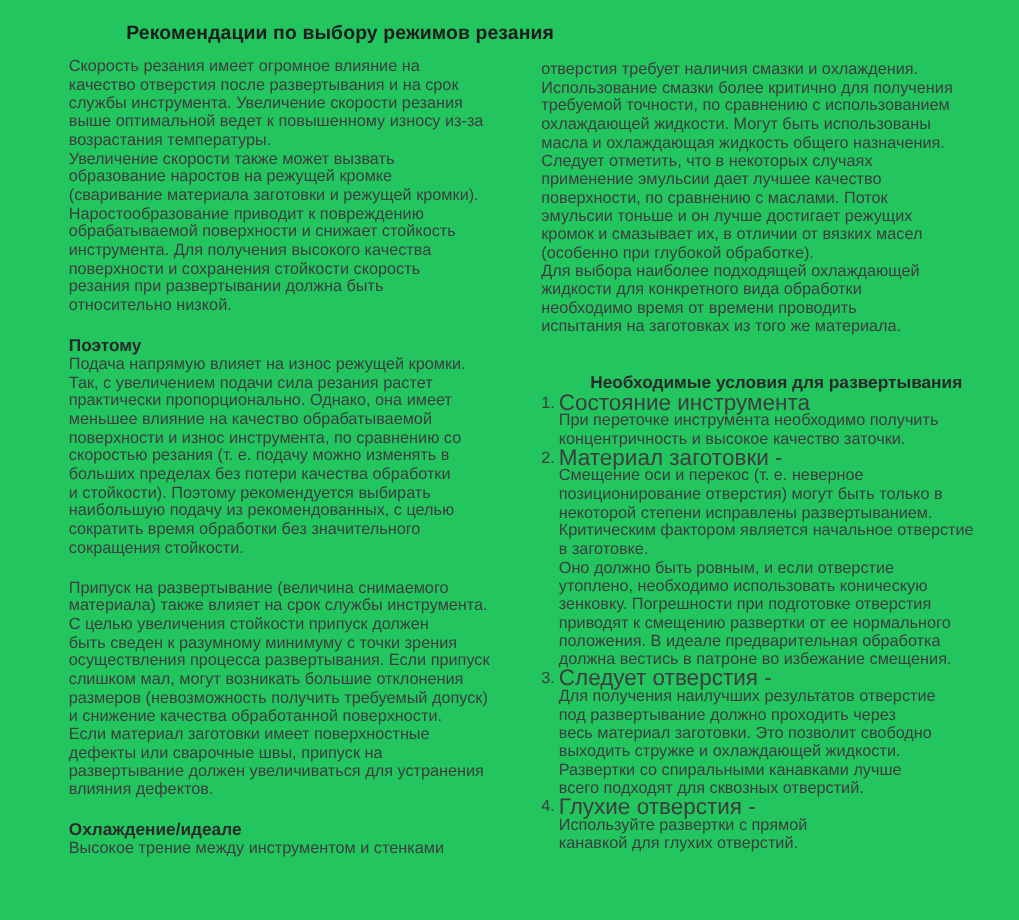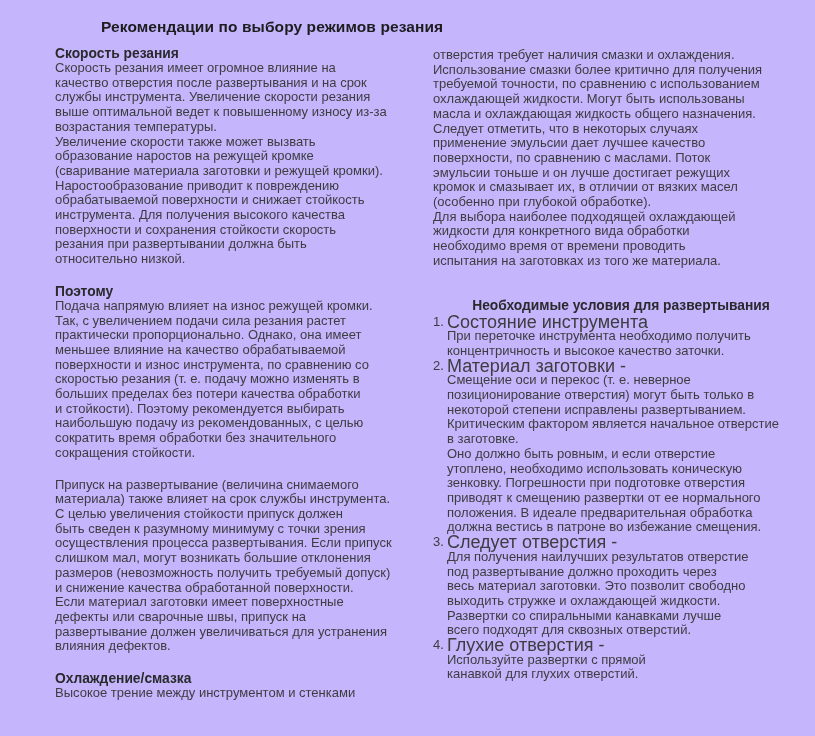--- a/index.html
+++ b/index.html
@@ -5,21 +5,21 @@
   html, body { margin: 0; padding: 0; }
   body {
     width: 815px; height: 736px;
     background: #ffffff;
     font-family: "Liberation Sans", sans-serif;
     overflow: hidden;
   }
   .page {
     position: relative;
     width: 815px; height: 736px;
-    background: #c4b5fd;
+    background: #22c55e;
   }
   .doc-title {
     position: absolute;
     left: 101px; top: 8px;
     font-size: 15.5px;
     font-weight: bold;
     color: #1d1d1f;
     letter-spacing: 0.1px;
     white-space: nowrap;
   }
@@ -67,21 +67,20 @@
 </head>
 <body>
 
 <div class="page">
 
   <h1 class="doc-title">Рекомендации по выбору режимов резания</h1>
 
   <div class="col col-left">
 
     <div class="section">
-      <h2 class="section-heading">Скорость резания</h2>
       <p class="body-text">Скорость резания имеет огромное влияние на
 качество отверстия после развертывания и на срок
 службы инструмента. Увеличение скорости резания
 выше оптимальной ведет к повышенному износу из-за
 возрастания температуры.
 Увеличение скорости также может вызвать
 образование наростов на режущей кромке
 (сваривание материала заготовки и режущей кромки).
 Наростообразование приводит к повреждению
 обрабатываемой поверхности и снижает стойкость
@@ -115,21 +114,21 @@
 слишком мал, могут возникать большие отклонения
 размеров (невозможность получить требуемый допуск)
 и снижение качества обработанной поверхности.
 Если материал заготовки имеет поверхностные
 дефекты или сварочные швы, припуск на
 развертывание должен увеличиваться для устранения
 влияния дефектов.</p>
     </div>
 
     <div class="section">
-      <h2 class="section-heading">Охлаждение/смазка</h2>
+      <h2 class="section-heading">Охлаждение/идеале</h2>
       <p class="body-text">Высокое трение между инструментом и стенками</p>
     </div>
 
   </div>
 
   <div class="col col-right">
 
     <p class="body-text">отверстия требует наличия смазки и охлаждения.
 Использование смазки более критично для получения
 требуемой точности, по сравнению с использованием

